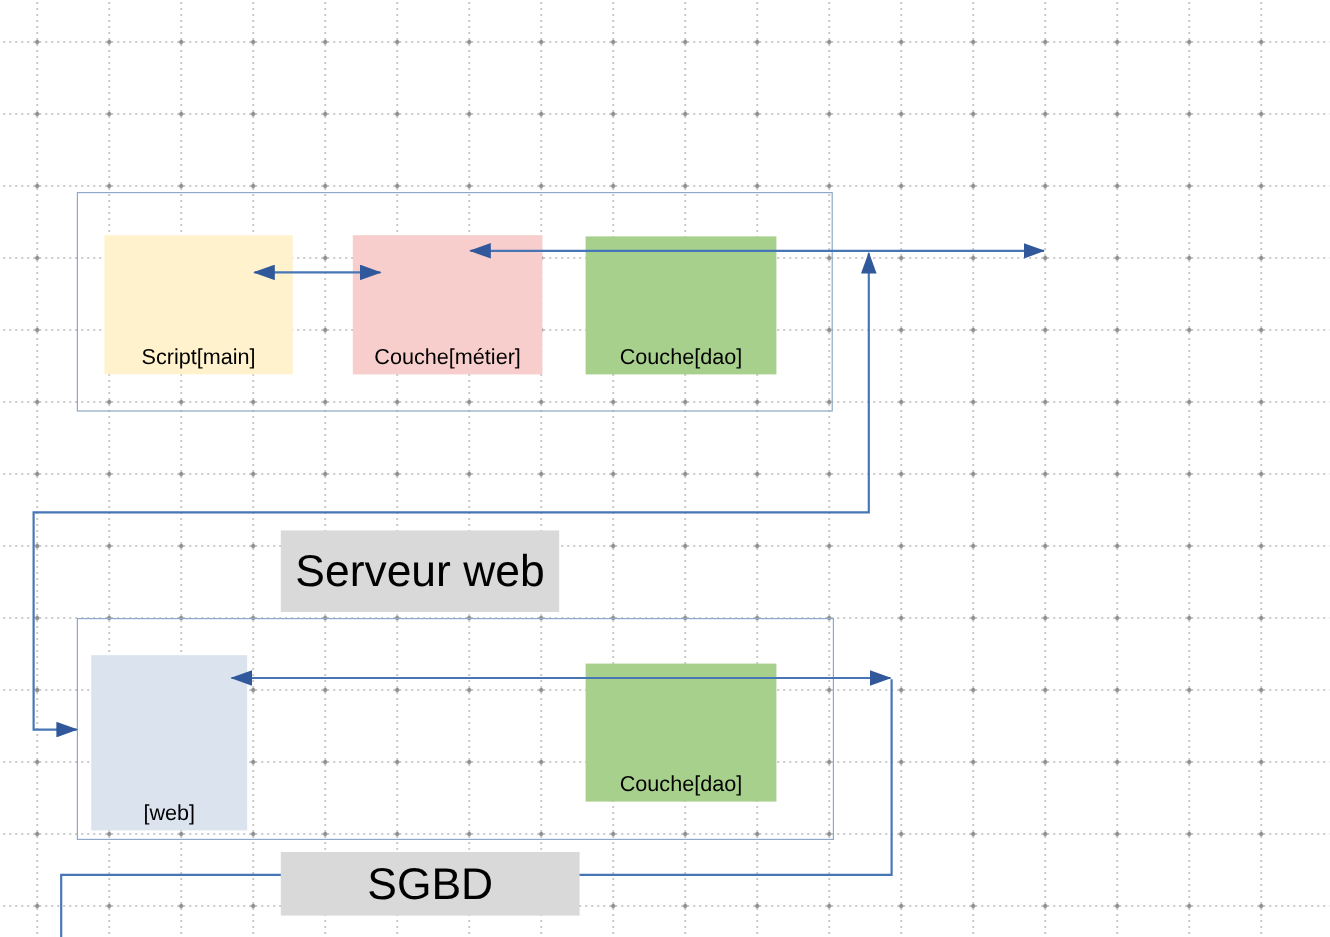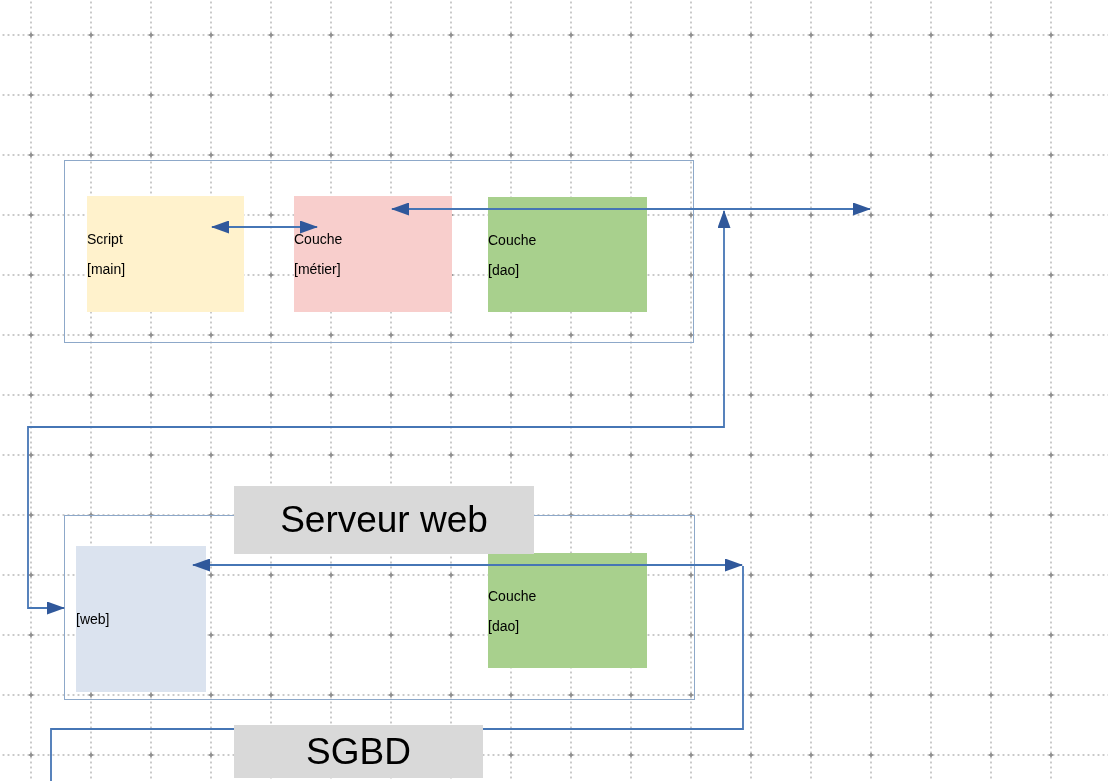--- a/index.html
+++ b/index.html
@@ -33,24 +33,24 @@
     z-index: 3;
     white-space: nowrap;
   }
   .container-rect {
     border: 1.5px solid var(--c-container_border, #8da8c9);
     background: transparent;
     z-index: 1;
   }
   .node-box {
     display: flex;
-    flex-direction: column;
-    align-items: flex-start;
+    flex-direction: row;
+    align-items: flex-end;
     justify-content: center;
-    font-size: 14px;
+    font-size: 18px;
     line-height: 30px;
     color: var(--c-text, #000);
     text-align: center;
     z-index: 1;
     white-space: nowrap;
   }
   .ellipse {
     border-radius: 50%;
     border: 1.5px solid var(--c-ellipse_border, #6e94c5);
     background: var(--c-lightblue, #dbe3ef);
@@ -93,21 +93,21 @@
     <span>Couche</span>
     <span>[métier]</span>
   </div>
 
   <div class="abs node-box" style="left:488px; top:197px; width:159px; height:115px; background: var(--c-green,#a8d08d);">
     <span>Couche</span>
     <span>[dao]</span>
   </div>
 
 
-  <div class="abs label-box" style="left:234px; top:442px; width:300px; height:68px;margin-top:44px;">
+  <div class="abs label-box" style="left:234px; top:442px; width:232px; height:68px;">
     <span>Serveur web</span>
   </div>
 
   <div class="abs container-rect" style="left:64px; top:515px; width:631px; height:185px;"></div>
 
   <div class="abs node-box" style="left:76px; top:546px; width:130px; height:146px; background: var(--c-lightblue,#dbe3ef);">
     <span>[web]</span>
   </div>
 
   <div class="abs node-box" style="left:488px; top:553px; width:159px; height:115px; background: var(--c-green,#a8d08d);">
@@ -126,17 +126,17 @@
 
     <path class="edge" d="M212 227 L317 227" marker-start="url(#arrow)" marker-end="url(#arrow)"></path>
 
     <path class="edge" d="M724 211 L724 427 L28 427 L28 608 L64 608" marker-start="url(#arrow)" marker-end="url(#arrow)"></path>
 
     <path class="edge" d="M193 565 L742 565" marker-start="url(#arrow)" marker-end="url(#arrow)"></path>
 
     <path class="edge" d="M743 566 L743 729 L51 729 L51 781"></path>
   </svg>
 
-  <div class="abs label-box" style="left:234px; top:710px; width:249px; height:53px;margin-top:15px;">
+  <div class="abs label-box" style="left:234px; top:710px; width:249px; height:53px;">
     <span>SGBD</span>
   </div>
 
 </div>
 
 </body></html>

